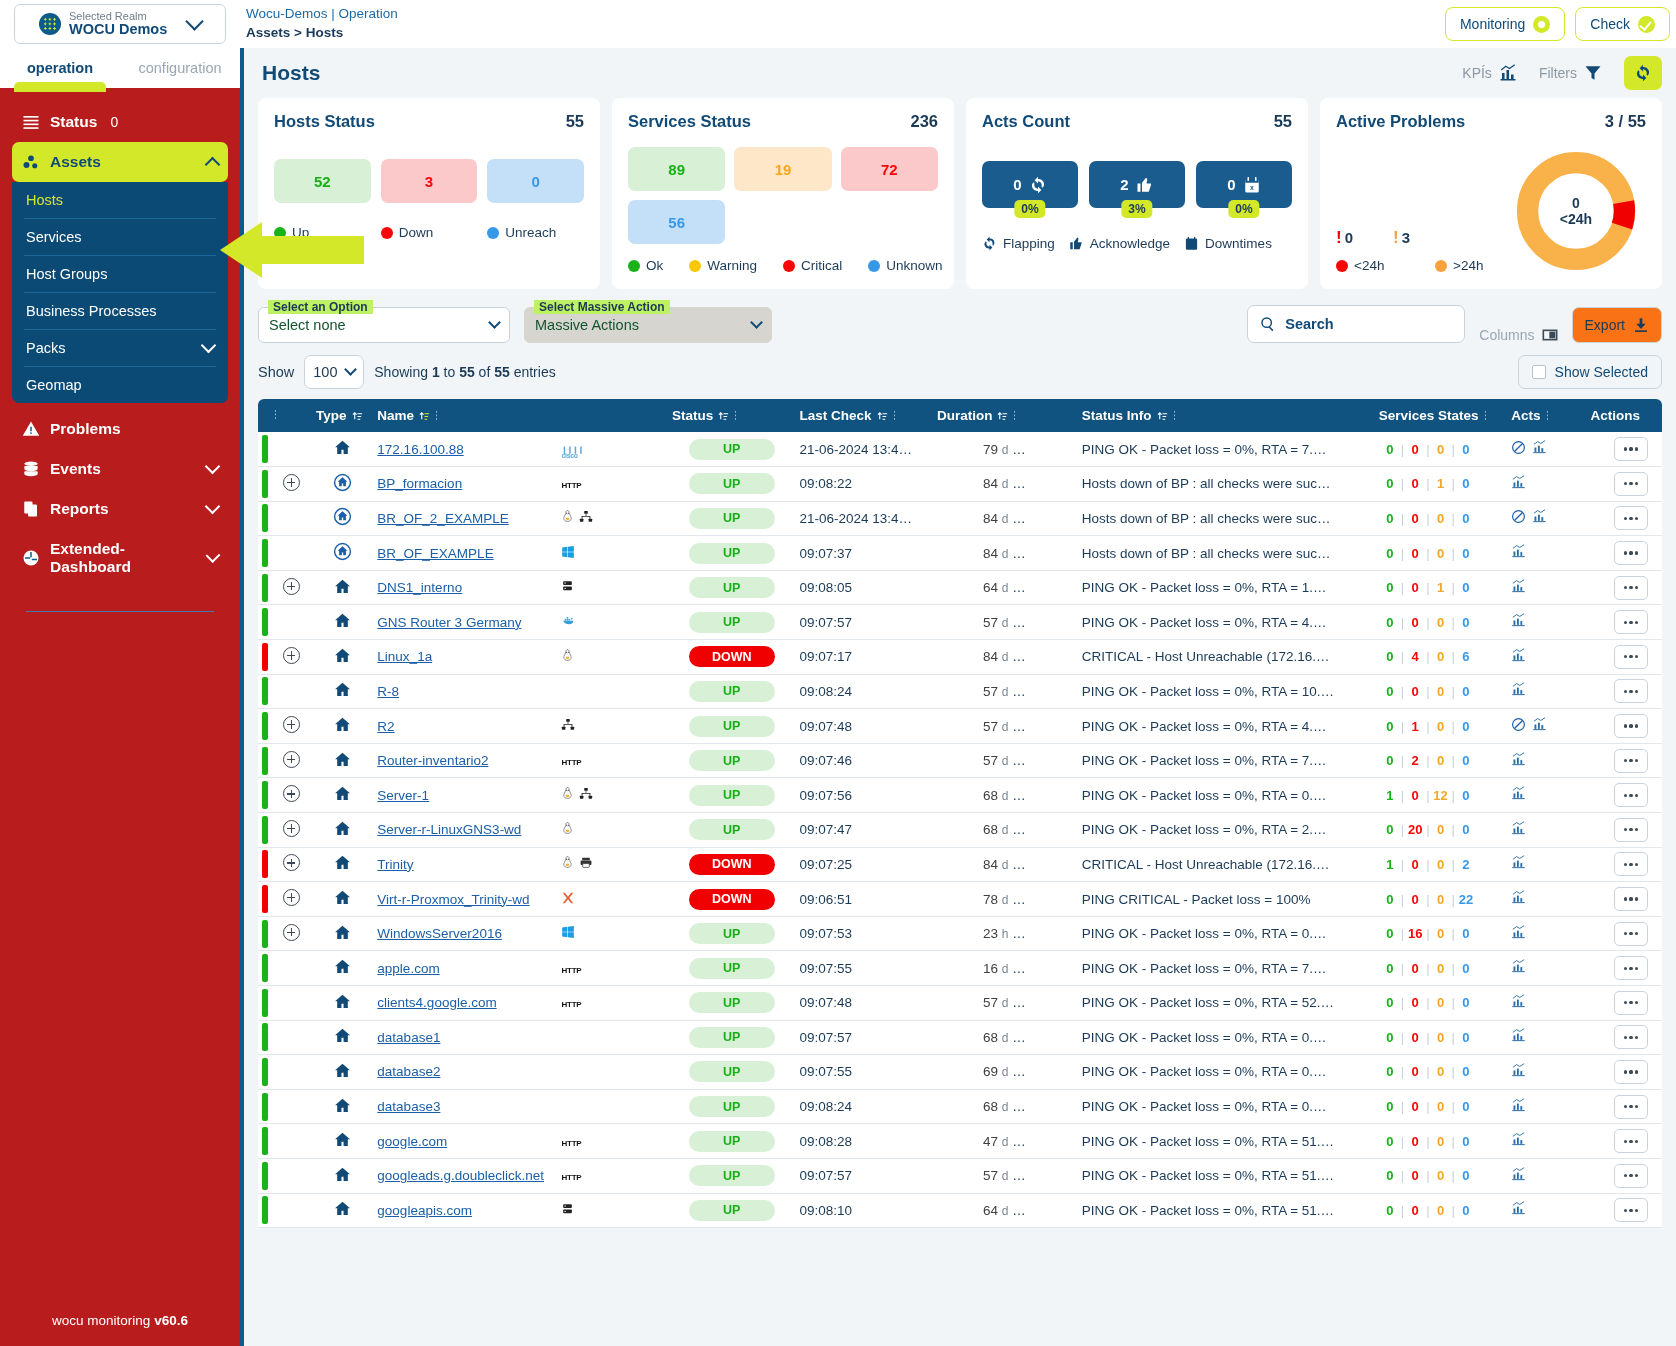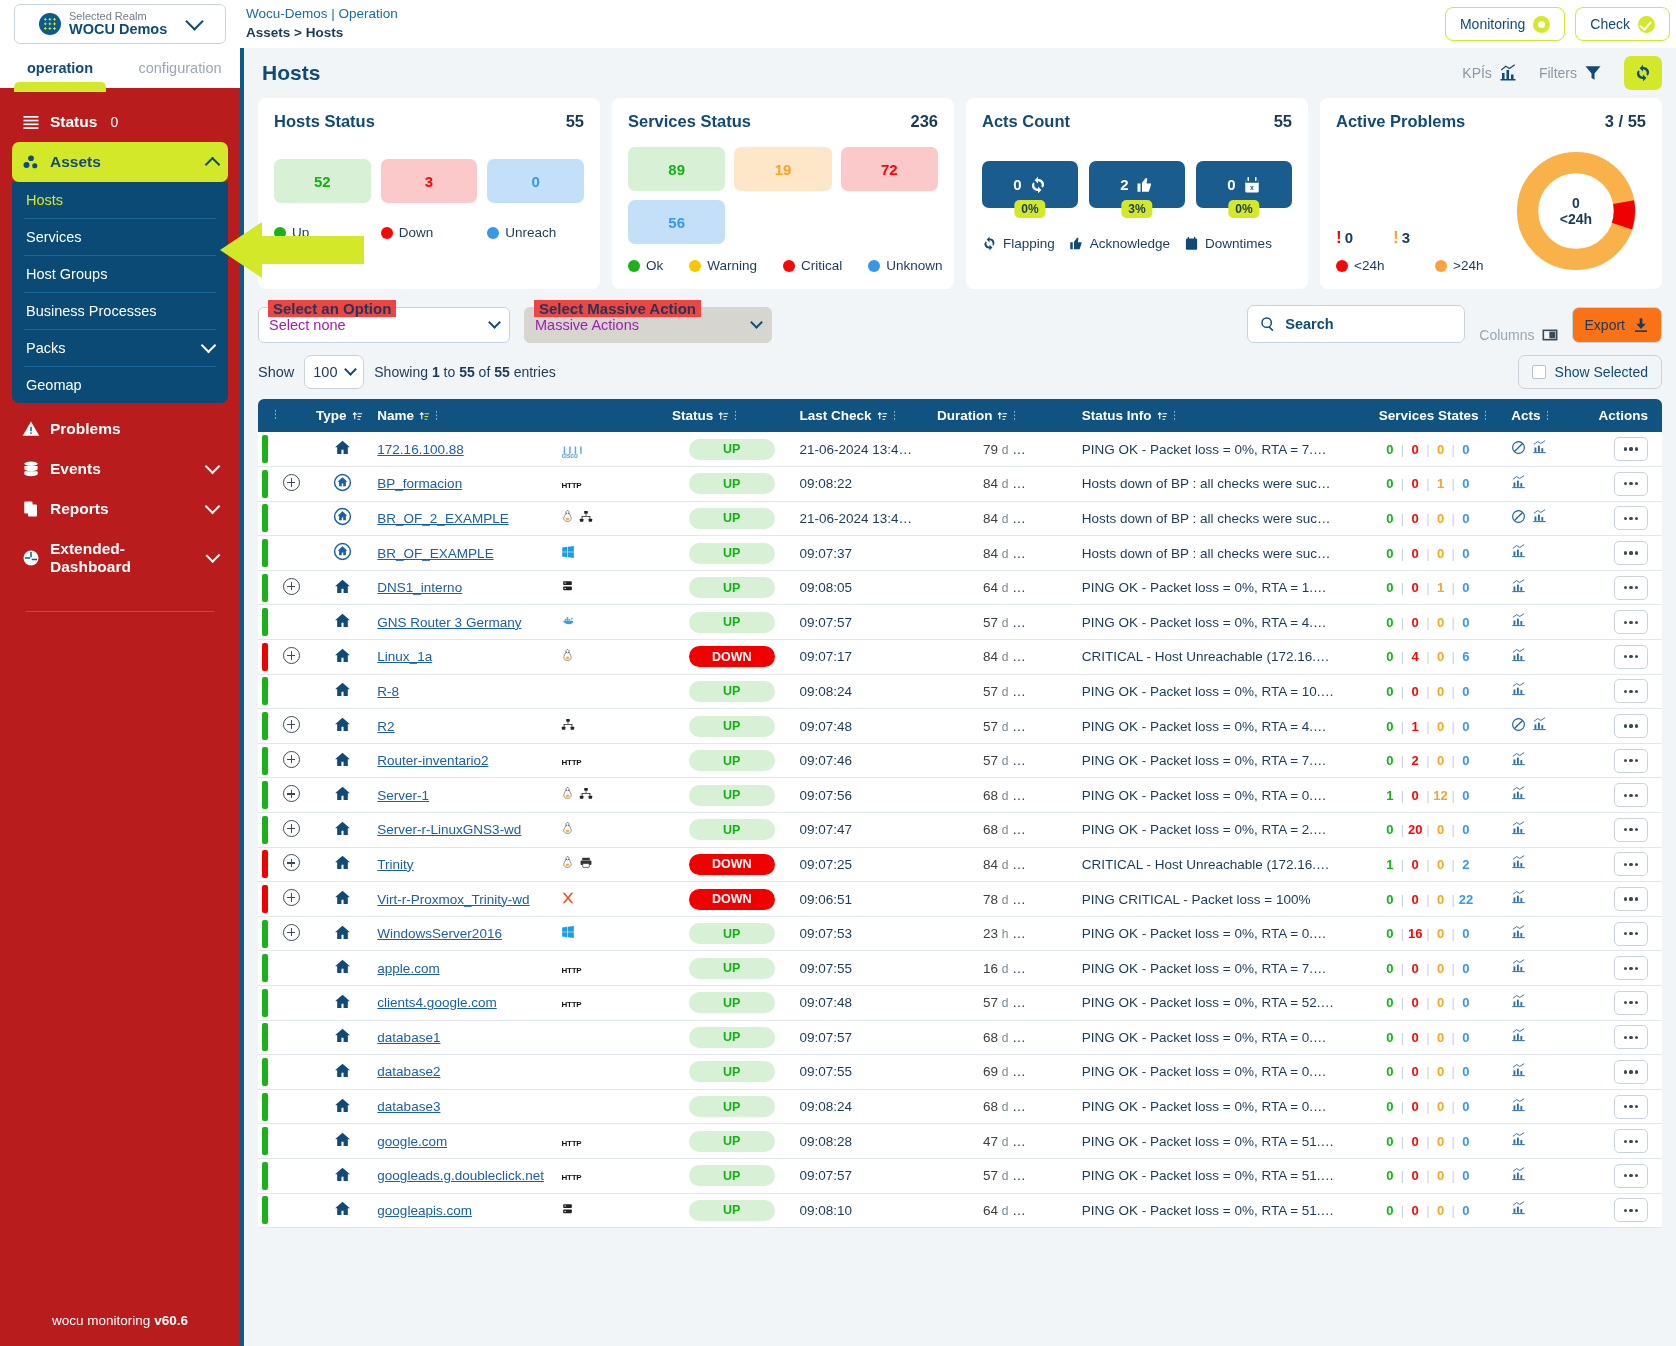--- a/index.html
+++ b/index.html
@@ -120,24 +120,24 @@
   .apc { display: flex; align-items: baseline; gap: 3px; font-size: 15px; font-weight: bold; color: #1b3a57; }
   .bang { font-size: 17px; font-weight: bold; line-height: 1; }
   .bang.r { color: #f90606; } .bang.o { color: #f9a13a; }
   .ap-legend { display: flex; gap: 22px; }
   .donutwrap { width: 128px; height: 128px; position: relative; flex: 0 0 128px; margin-right: 6px; }
   .donut-center { position: absolute; inset: 0; display: flex; flex-direction: column; align-items: center; justify-content: center; font-size: 14px; font-weight: bold; color: #1b3a57; line-height: 1.15; }
 
   
   .ctrlrow { display: flex; align-items: flex-end; padding: 16px 14px 0 14px; gap: 14px; }
   .field { position: relative; }
-  .flabel { position: absolute; top: -7px; left: 10px; background: #ef4444; padding: 0 5px; font-size: 15px; font-weight: bold; color: #1b3a57; z-index: 2; }
+  .flabel { position: absolute; top: -7px; left: 10px; background: #bef264; padding: 0 5px; font-size: 12px; font-weight: bold; color: #1b3a57; z-index: 2; }
   .select {
     width: 252px; height: 36px; border: 1px solid #c9d3dc; border-radius: 6px; background: #fff;
-    display: flex; align-items: center; padding: 0 10px; font-size: 14.5px; color: #a21caf;
+    display: flex; align-items: center; padding: 0 10px; font-size: 14.5px; color: #14532d;
   }
   .select.grey { background: #d7d5cf; border-color: #d7d5cf; width: 248px; }
   .select .spacer { flex: 1; }
   .ctrlrow .spacer { flex: 1; }
   .searchbox { width: 218px; height: 38px; border: 1px solid #c9d3dc; border-radius: 7px; background: #fff; display: flex; align-items: center; gap: 9px; padding: 0 12px; }
   .searchbox .ph { font-size: 14.5px; font-weight: bold; color: #114a77; }
   .colbtn { display: flex; align-items: center; gap: 7px; color: #9aa7b2; font-size: 14px; }
   .colbtn .ico { color: #3c4a57; }
   .expbtn { border: 1px solid #c9d3dc; border-radius: 7px; height: 36px; padding: 0 12px; display: flex; align-items: center; gap: 8px; color: #1b3a57; font-size: 14px; background: #f97316; }
 
@@ -702,21 +702,21 @@
                   <span>Services States</span>
                   <span class="grip"></span>
                 </span>
               </th>
             <th>
                 <span class="thwrap">
                   <span>Acts</span>
                   <span class="grip"></span>
                 </span>
               </th>
-            <th style="text-align:right;padding-right:14px"><span>Actions</span></th>
+            <th style="text-align:right;padding-right:22px"><span>Actions</span></th>
           </tr>
         </thead>
         <tbody id="tbody">
             <tr class="">
               <td class="statusbar-cell">
                 <div class="statusbar up"></div>
               </td>
               <td style="text-align:center"></td>
               <td style="text-align:center"><span><svg viewBox="0 0 24 24" style="width:17px;height:17px;fill:#114a77">
                     <path d="M12 2.5 1.5 11.5h3V21h6v-6h3v6h6v-9.5h3z"></path>

